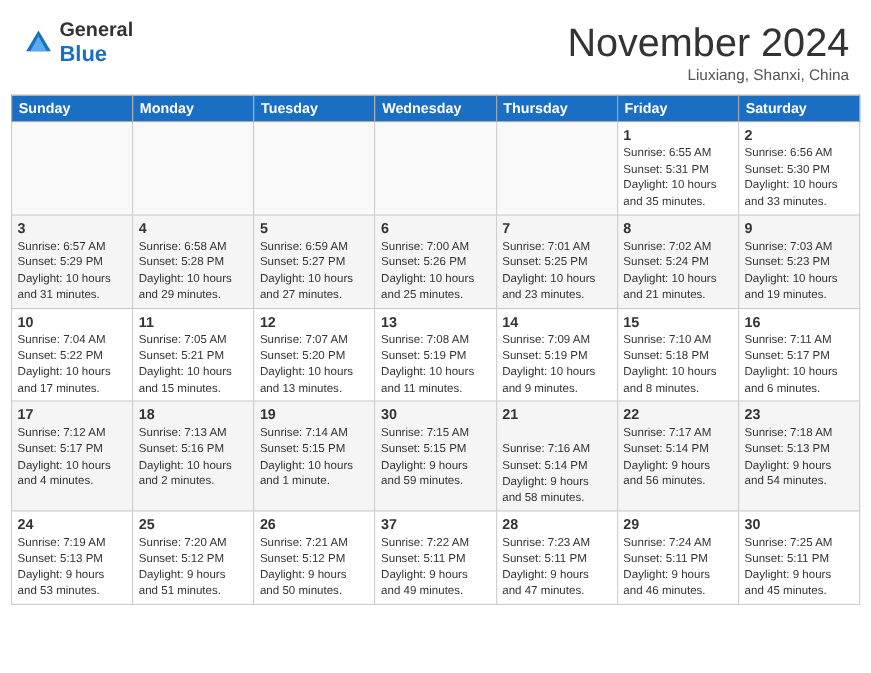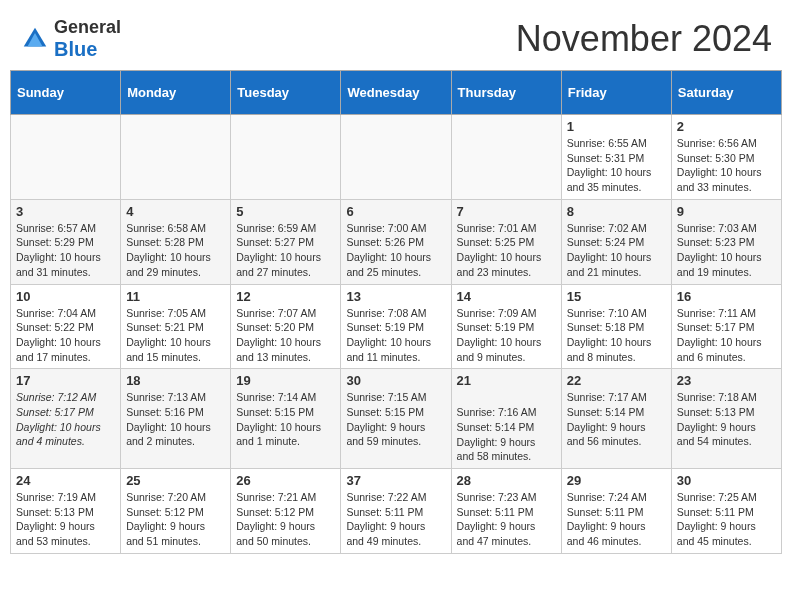--- a/index.html
+++ b/index.html
@@ -53,21 +53,21 @@
       color: #555;
     }
     .calendar {
       width: 100%;
       border-collapse: collapse;
       margin-top: 4px;
     }
     .calendar th {
       background-color: #1a6fc4;
       color: white;
-      padding: 14px 6px;
+      padding: 4px 6px;
       font-size: 13px;
       font-weight: bold;
       text-align: left;
       border: 1px solid #aaa;
     }
     .calendar td {
       border: 1px solid #ccc;
       vertical-align: top;
       padding: 4px 5px;
       width: 110px;
@@ -106,20 +106,21 @@
       <polygon points="20,5 35,30 5,30" fill="#1a6fc4"></polygon>
       <polygon points="20,12 30,30 10,30" fill="#5aabf0"></polygon>
     </svg>
     <div class="logo-text">
       <span class="logo-general">General</span>
       <span class="logo-blue">Blue</span>
     </div>
   </div>
   <div class="title-block">
     <div class="month-title">November 2024</div>
+    <div class="subtitle">Liuxiang, Shanxi, China</div>
   </div>
 </div>
 
 <table class="calendar">
   <thead>
     <tr>
     <th>Sunday</th>
         <th>Monday</th>
         <th>Tuesday</th>
         <th>Wednesday</th>
@@ -248,21 +249,21 @@
           <span class="day-number">16</span>
           <div class="day-info" style="white-space: pre-line;">Sunrise: 7:11 AM
 Sunset: 5:17 PM
 Daylight: 10 hours
 and 6 minutes.</div>
         </td>
       </tr>
       <tr>
         <td>
           <span class="day-number">17</span>
-          <div class="day-info" style="white-space: pre-line; font-style: italic;">Sunrise: 7:12 AM
+          <div class="day-info" style="white-space: pre-line;">Sunrise: 7:12 AM
 Sunset: 5:17 PM
 Daylight: 10 hours
 and 4 minutes.</div>
         </td>
         <td>
           <span class="day-number">18</span>
           <div class="day-info" style="white-space: pre-line;">Sunrise: 7:13 AM
 Sunset: 5:16 PM
 Daylight: 10 hours
 and 2 minutes.</div>

